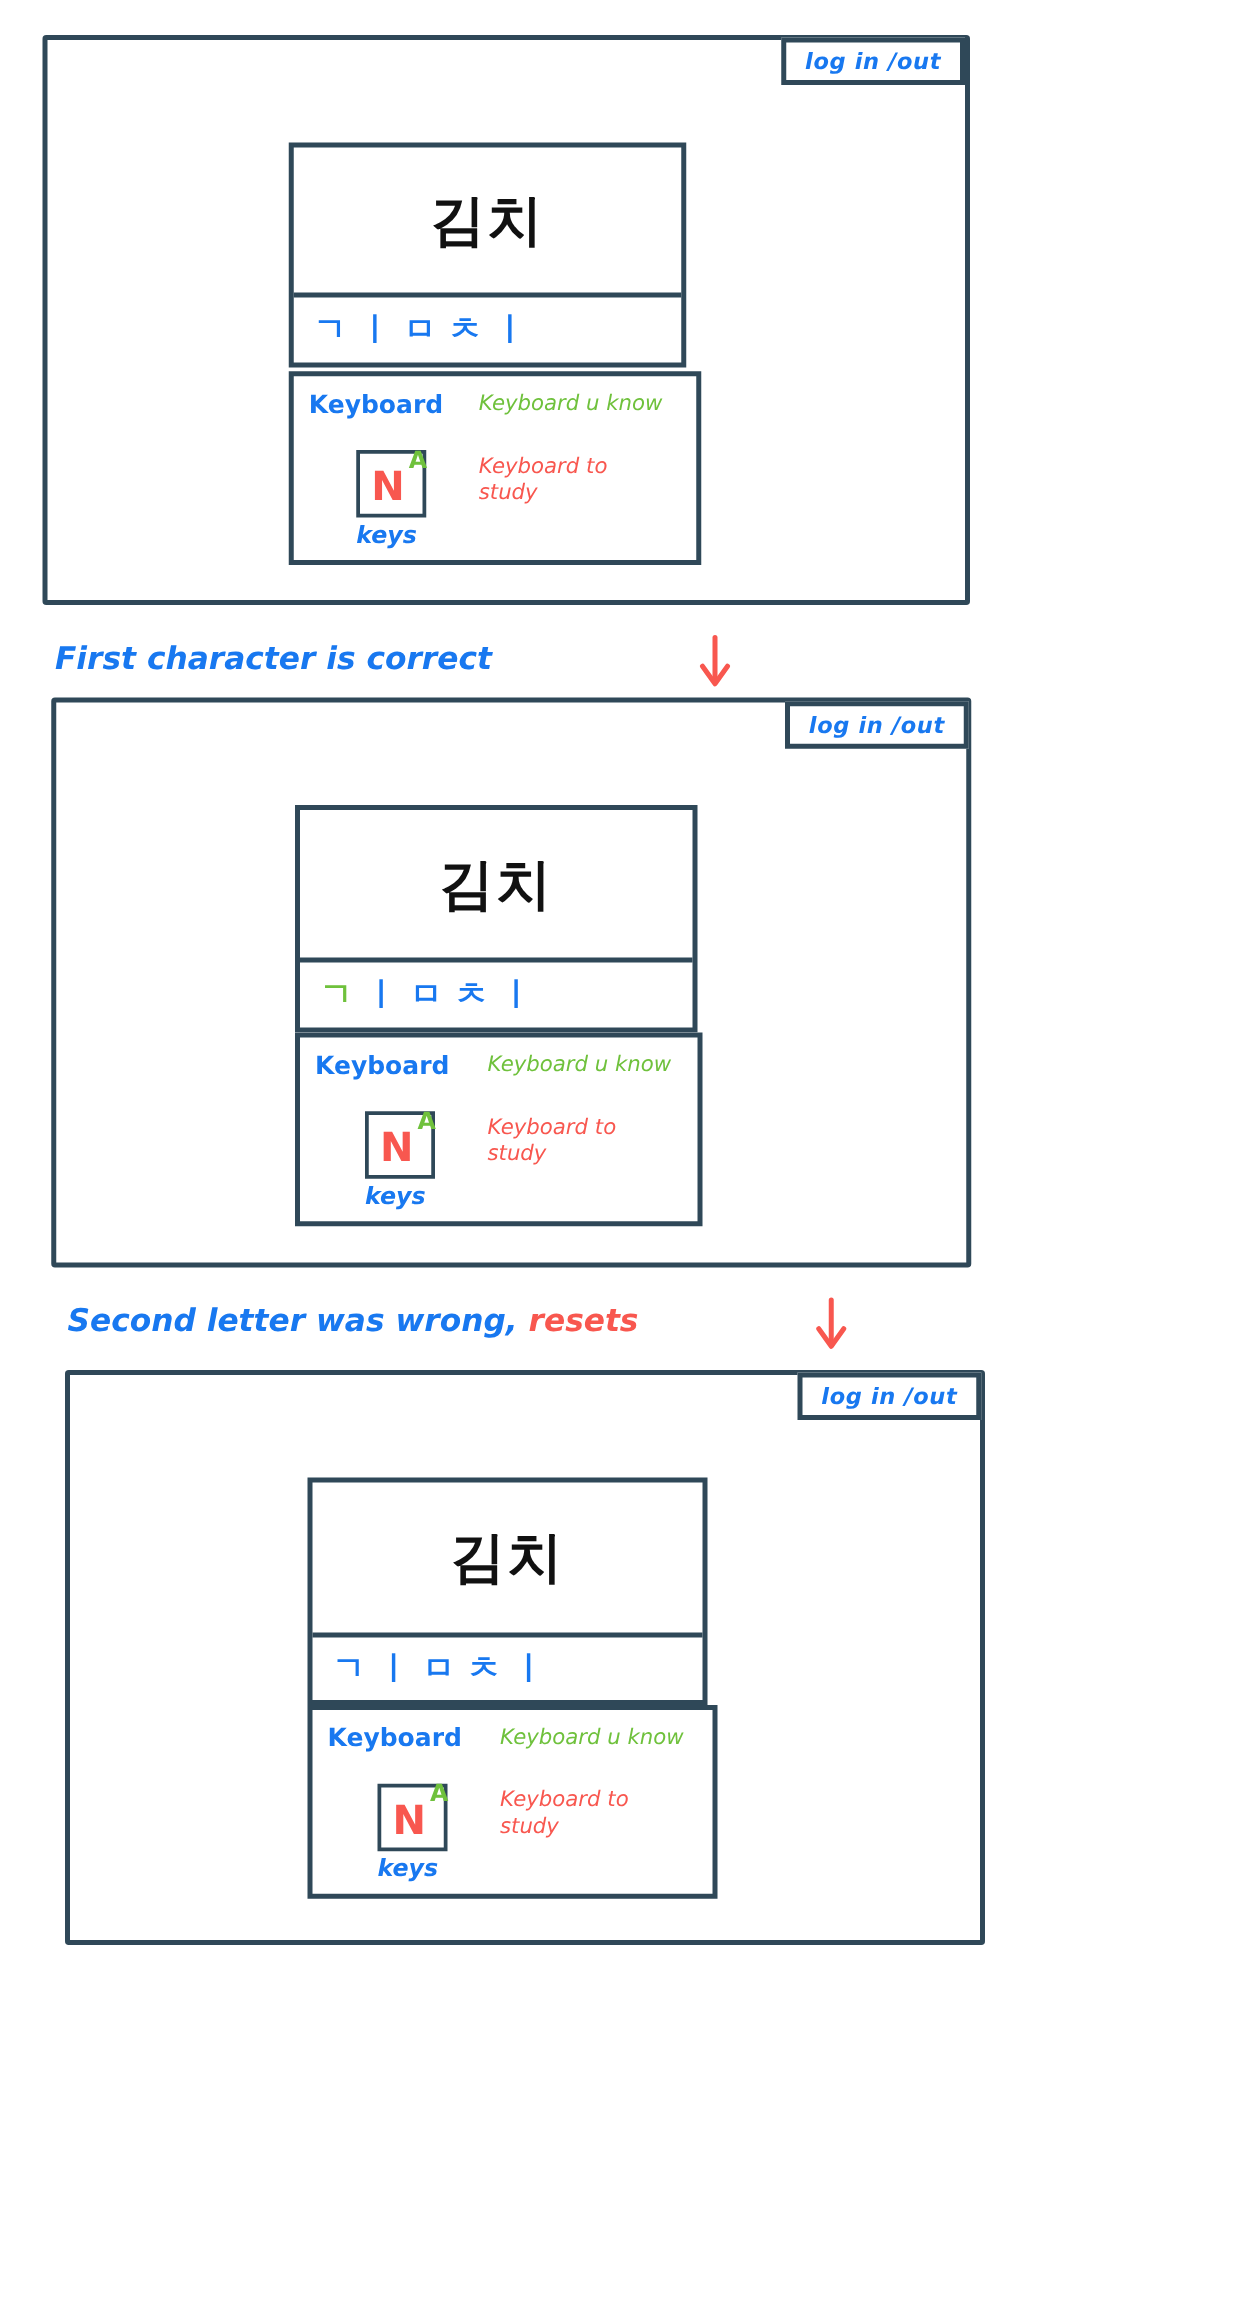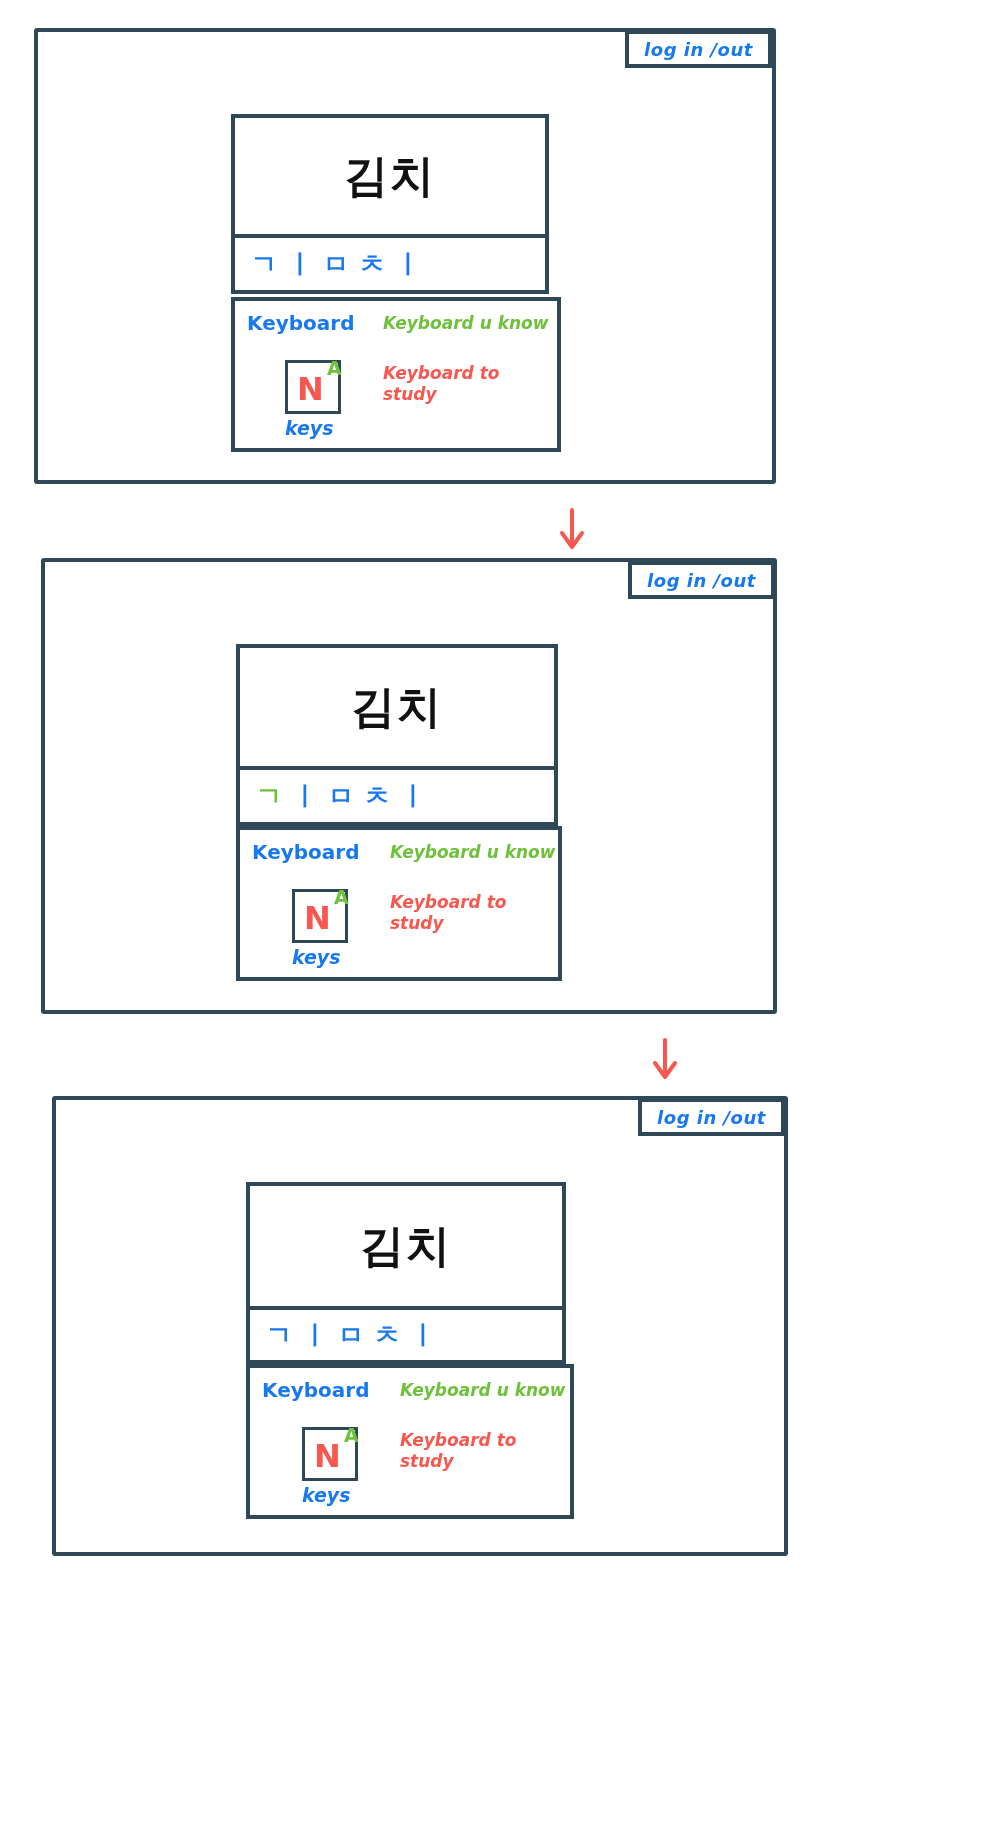--- a/index.html
+++ b/index.html
@@ -114,21 +114,21 @@
   }
   .keys-label {
     position: absolute;
     font-weight: bold;
     font-style: italic;
     color: #1878f0;
     white-space: nowrap;
   }
   .legend {
     position: absolute;
-    font-weight: bold;
+    font-weight: normal;
     font-style: italic;
     line-height: 1.25;
     white-space: pre-line;
   }
   .legend.known   { color: #6fc13c; }
   .legend.study   { color: #f8574f; }
 
   
   .annotation {
     position: absolute;
@@ -175,20 +175,23 @@
     </div>
     <span class="key-main" style="left:62px; top:72px; font-size:32px;">N</span>
     <span class="key-alt" style="left:92px; top:58px; font-size:19px;">A</span>
     <span class="keys-label" style="left:50px; top:116px; font-size:19px;">keys</span>
 
     <span class="legend known" style="left:148px; top:12px; font-size:17px;">Keyboard u know</span>
     <span class="legend study" style="left:148px; top:62px; font-size:17px;">Keyboard to
 study</span>
   </div>
 
+  <div class="annotation" style="left:44px; top:512px; font-size:25px;">
+    <span>First  character  is  correct</span>
+  </div>
   <svg class="arrow" style="left:552px; top:506px;" width="40" height="46" viewBox="0 0 40 46">
     <path d="M20 4 L20 36" stroke="#f8574f" stroke-width="4" stroke-linecap="round" fill="none"></path>
     <path d="M10 27 L20 41 L30 27" stroke="#f8574f" stroke-width="4" stroke-linecap="round" stroke-linejoin="round" fill="none"></path>
   </svg>
 
   <div class="frame screen" style="left:41px; top:558px; width:736px; height:456px;">
   </div>
 
   <div class="login-chip" style="left:628px; top:561px; width:147px; height:38px;">
     <span class="label hand" style="font-size:18px;">log in /out</span>
@@ -214,20 +217,23 @@
     </div>
     <span class="key-main" style="left:64px; top:72px; font-size:32px;">N</span>
     <span class="key-alt" style="left:94px; top:58px; font-size:19px;">A</span>
     <span class="keys-label" style="left:52px; top:116px; font-size:19px;">keys</span>
 
     <span class="legend known" style="left:150px; top:12px; font-size:17px;">Keyboard u know</span>
     <span class="legend study" style="left:150px; top:62px; font-size:17px;">Keyboard to
 study</span>
   </div>
 
+  <div class="annotation" style="left:54px; top:1042px; font-size:25px;">
+    <span>Second   letter  was wrong,</span><span>&nbsp;</span><span class="hl">resets</span>
+  </div>
   <svg class="arrow" style="left:645px; top:1036px;" width="40" height="46" viewBox="0 0 40 46">
     <path d="M20 4 L20 36" stroke="#f8574f" stroke-width="4" stroke-linecap="round" fill="none"></path>
     <path d="M10 27 L20 41 L30 27" stroke="#f8574f" stroke-width="4" stroke-linecap="round" stroke-linejoin="round" fill="none"></path>
   </svg>
 
   <div class="frame screen" style="left:52px; top:1096px; width:736px; height:460px;">
   </div>
 
   <div class="login-chip" style="left:638px; top:1098px; width:147px; height:38px;">
     <span class="label hand" style="font-size:18px;">log in /out</span>

